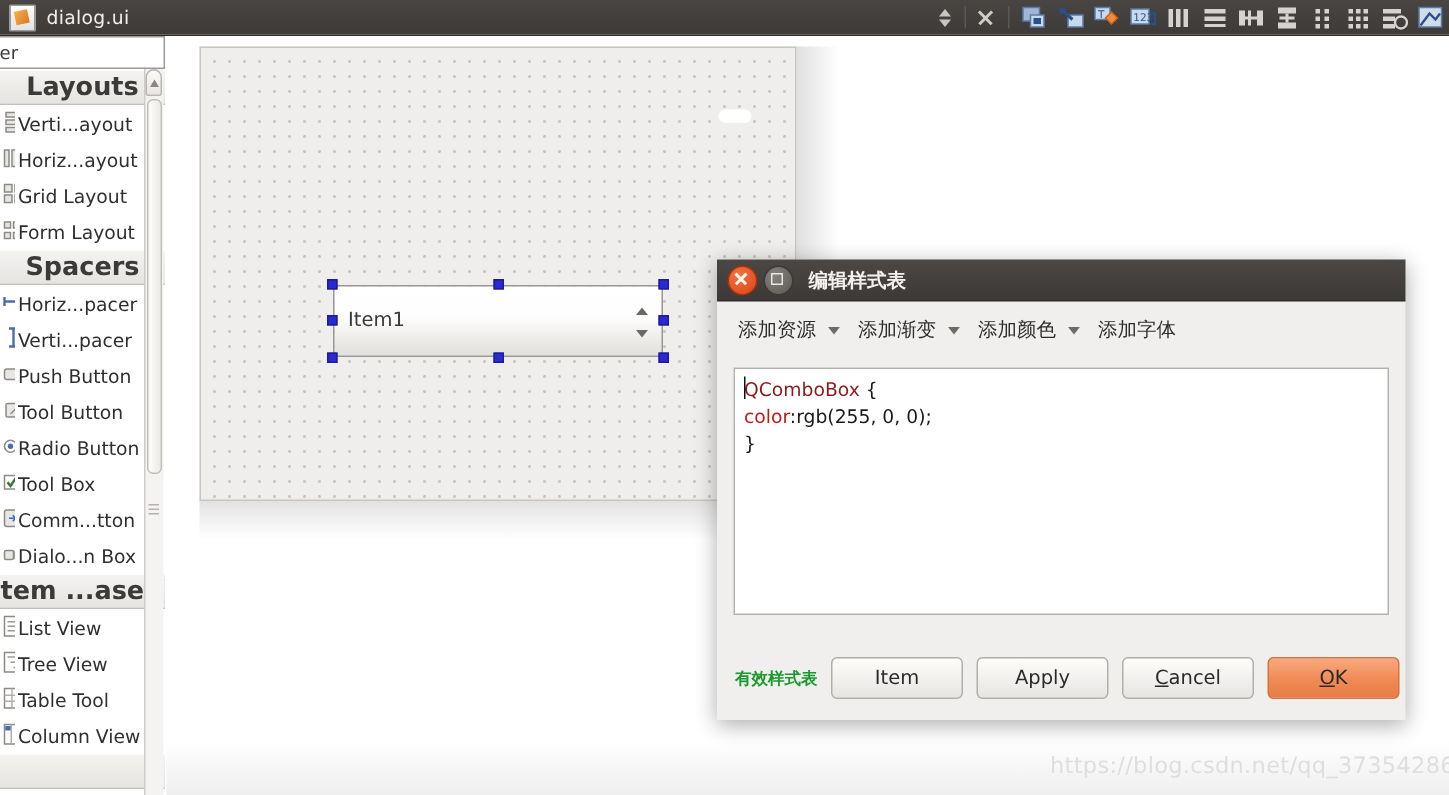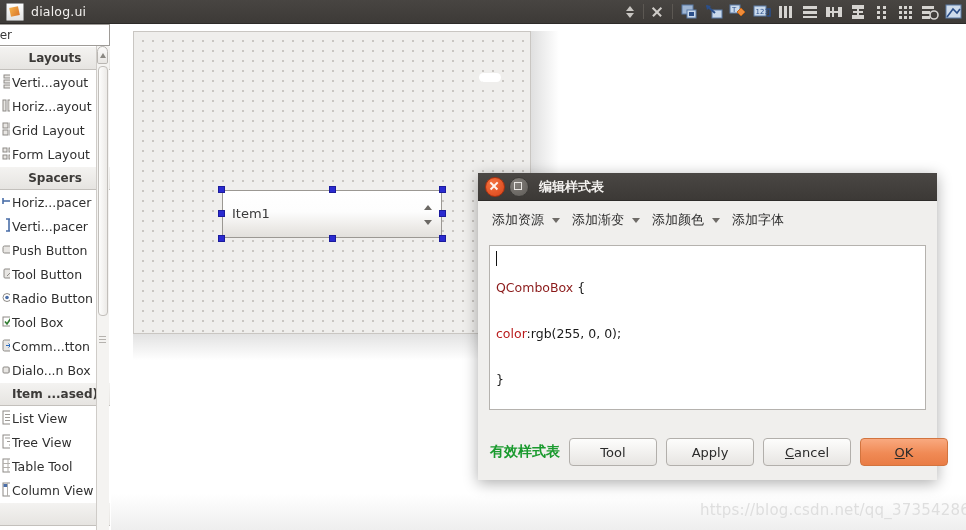--- a/index.html
+++ b/index.html
@@ -80,21 +80,21 @@
     position: absolute; left: 0; top: 22px; width: 110px; height: 484px;
     overflow: hidden; background: #fff;
   }
   .cat {
     height: 24px; box-sizing: border-box;
     background: linear-gradient(to bottom,#f4f3f1 0%, #e6e4e1 100%);
     border-top: 1px solid #ffffff;
     border-bottom: 1px solid #c3c0bc;
     display: flex; align-items: center; justify-content: center;
   }
-  .cat span { font-size: 12px; color: #3c3a38; font-weight: bold; white-space: nowrap; }
+  .cat span { font-size: 17px; color: #3c3a38; font-weight: bold; white-space: nowrap; }
   .row {
     height: 24px; box-sizing: border-box; display: flex; align-items: center;
     padding-left: 2px; background: #fff;
   }
   .row .lbl { font-size: 12.5px; color: #2f2f2f; white-space: nowrap; }
   .ricon { width: 16px; height: 16px; margin-right: 2px; flex: none; position: relative; }
   .ricon.clip { width: 8px; overflow: hidden; }
   .ricon svg { display: block; }
 
   
@@ -223,32 +223,32 @@
     border-left: 4.5px solid transparent; border-right: 4.5px solid transparent;
     border-top: 5px solid #6e6b67;
   }
   .editor {
     position: absolute; left: 11px; top: 72px; width: 437px; height: 165px;
     background: #ffffff; border: 1px solid #b5b2ae; box-sizing: border-box;
     padding: 5px 6px; overflow: hidden;
   }
   .editor .line {
     font-family: "DejaVu Sans", "Liberation Sans", sans-serif;
-    font-size: 12.5px; line-height: 18px; white-space: pre; color: #1a1a1a; margin-top: 28px;
+    font-size: 12.5px; line-height: 18px; white-space: pre; color: #1a1a1a;
   }
   .sel-tok { color: #8b1a1a; }
   .prop-tok { color: #b91c1c; }
   .caret-bar {
     position: absolute; left: 6px; top: 5px; width: 1px; height: 15px; background: #111;
   }
   .dlg-footer {
     position: absolute; left: 0; right: 0; bottom: 0; height: 56px;
     display: flex; align-items: center; box-sizing: border-box; padding: 0 12px;
   }
-  .valid { font-size: 14px; color: #1a9a2e; font-weight: bold; white-space: nowrap; }
+  .valid { font-size: 11px; color: #1a9a2e; font-weight: bold; white-space: nowrap; }
   .footspacer { flex: 1 1 auto; }
   .btn {
     height: 28px; min-width: 88px; margin-left: 9px; box-sizing: border-box;
     background: linear-gradient(to bottom,#fdfdfc 0%, #f2f1ef 50%, #e7e5e2 100%);
     border: 1px solid #b2afab; border-radius: 4px;
     font-size: 13px; color: #2b2b2b;
     display: flex; align-items: center; justify-content: center;
   }
   .btn.primary {
     background: linear-gradient(to bottom,#f9a97f 0%, #f08a55 55%, #e97c45 100%);
@@ -663,21 +663,21 @@
           <div class="line"><span class="prop-tok">color</span><span>:rgb(255, 0, 0);</span></div>
           <div class="line"><span>}</span></div>
         </div>
     </div>
 
     <div class="dlg-footer">
       <span class="valid">有效样式表</span>
       <span class="footspacer"></span>
       <span id="dialog-buttons" style="display:flex;">
           <div class="btn">
-            <span>Tool</span>
+            <span>Item</span>
           </div>
           <div class="btn">
             <span>Apply</span>
           </div>
           <div class="btn">
             <span><span class="u">C</span>ancel</span>
           </div>
           <div class="btn primary">
             <span><span class="u">O</span>K</span>
           </div>

